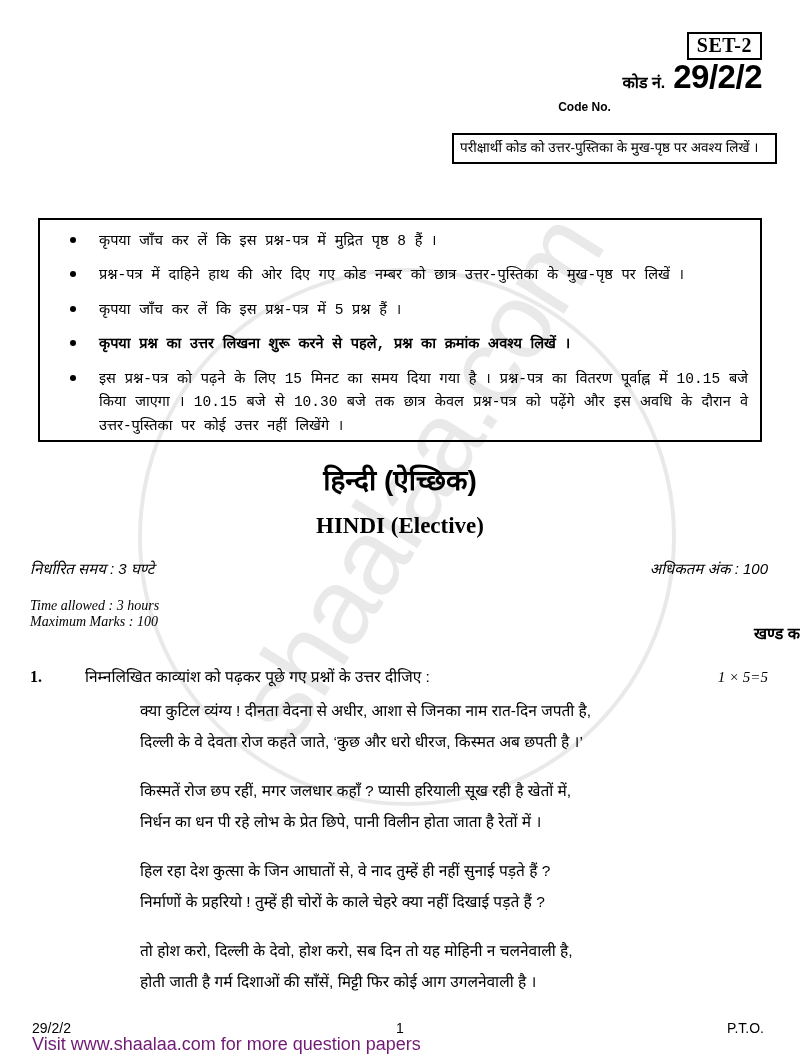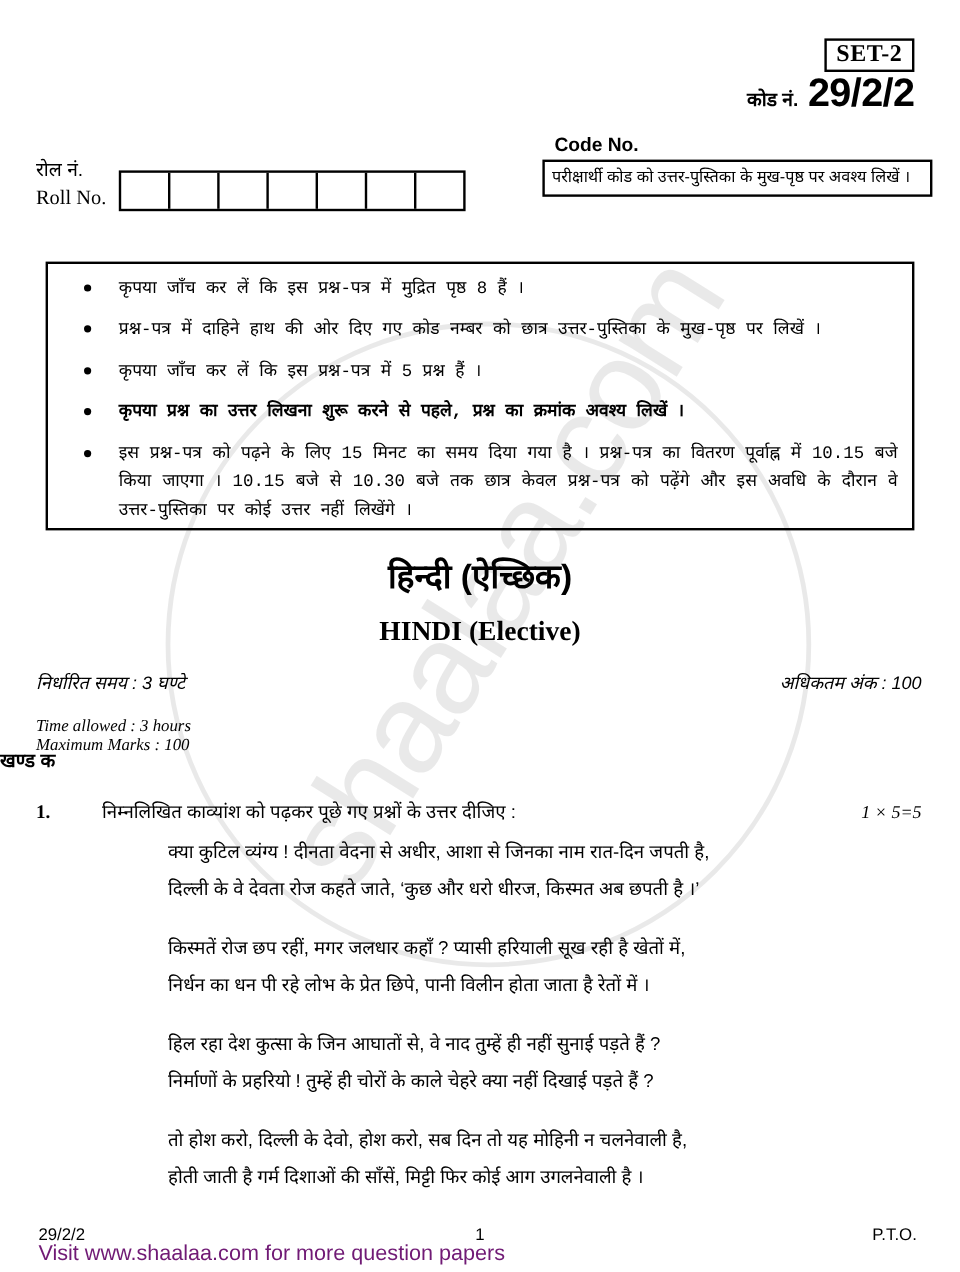--- a/index.html
+++ b/index.html
@@ -111,24 +111,24 @@
   }
   .code-num {
     font-family: "Liberation Sans", "DejaVu Sans", sans-serif;
     font-size: 33px;
     font-weight: bold;
     letter-spacing: -0.5px;
     line-height: 1;
   }
   .code-en {
     font-family: "Liberation Sans", "DejaVu Sans", sans-serif;
-    font-size: 16px;
-    font-weight: bold;
-    text-align: left;
-    margin-top: 20px;
+    font-size: 12px;
+    font-weight: bold;
+    text-align: center;
+    margin-top: 7px;
     padding-right: 55px;
   }
 
   
   .roll-wrap {
     position: absolute;
     left: 30px;
     top: 131px;
     display: flex;
     align-items: flex-start;
@@ -243,21 +243,21 @@
     font-family: "Liberation Serif", "DejaVu Serif", serif;
     font-size: 14px;
     flex-direction: column;
   }
 
   
   .section-head {
     position: absolute;
     left: 0; right: 0;
     top: 622px;
-    text-align: left;
+    text-align: right;
     font-family: "Liberation Sans", "DejaVu Sans", sans-serif;
     font-size: 16px;
     font-weight: bold;
   }
 
   
   .q-row {
     position: absolute;
     left: 30px;
     right: 32px;
@@ -351,35 +351,20 @@
     <div class="set-box">SET-2</div>
 
     <div class="code-wrap">
       <div class="code-line">
         <span class="code-hi">कोड नं.</span>
         <span class="code-num">29/2/2</span>
       </div>
       <div class="code-en">Code No.</div>
     </div>
 
-    <div class="roll-wrap">
-      <div class="roll-labels">
-        <div class="hi">रोल नं.</div>
-        <div class="en">Roll No.</div>
-      </div>
-      <div class="roll-boxes">
-        <div class="roll-cell"></div>
-        <div class="roll-cell"></div>
-        <div class="roll-cell"></div>
-        <div class="roll-cell"></div>
-        <div class="roll-cell"></div>
-        <div class="roll-cell"></div>
-        <div class="roll-cell"></div>
-      </div>
-    </div>
 
     <div class="code-note">परीक्षार्थी कोड को उत्तर-पुस्तिका के मुख-पृष्ठ पर अवश्य लिखें ।</div>
 
     <div class="instr-box">
       <ul class="instr-list">
         <li class="instr-item">
           <span class="bullet"></span>
           <span>कृपया जाँच कर लें कि इस प्रश्न-पत्र में मुद्रित पृष्ठ 8 हैं ।</span>
         </li>
         <li class="instr-item">

